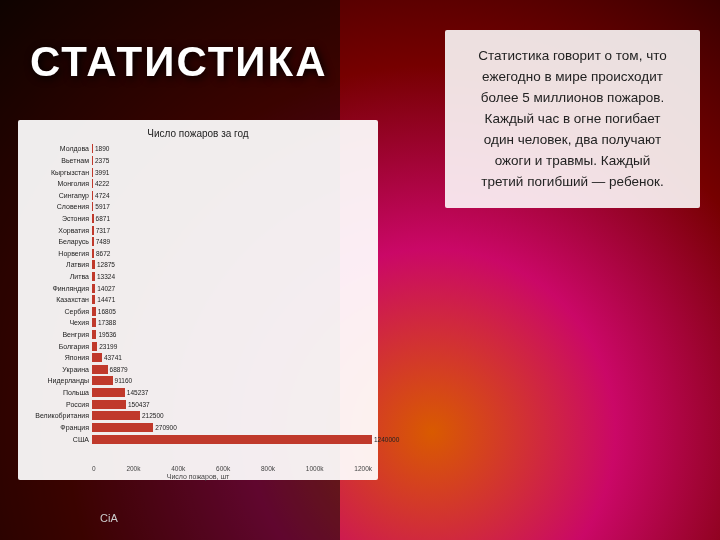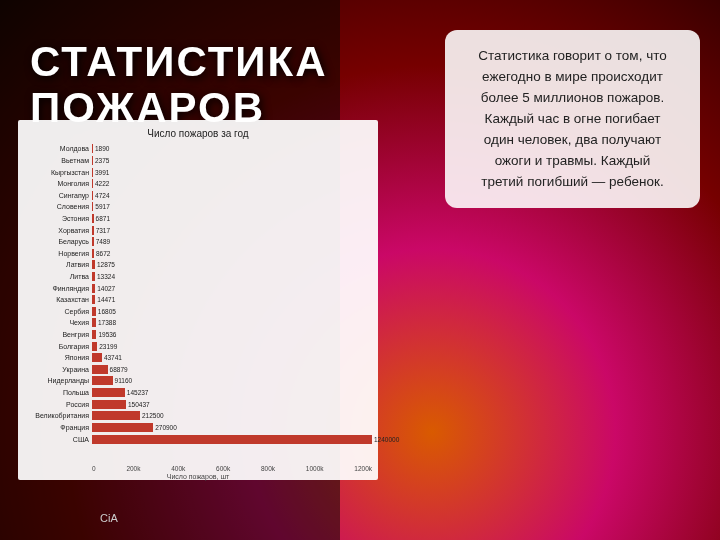--- a/index.html
+++ b/index.html
@@ -134,21 +134,21 @@
 
     
     #text-box {
       position: absolute;
       top: 30px;
       right: 20px;
       width: 255px;
       background: rgba(255,255,255,0.88);
       z-index: 10;
       padding: 16px 30px;
-      border-radius: 12px;
+      border-radius: 2px;
       font-size: 13.5px;
       color: #222;
       line-height: 1.55;
       text-align: center;
       margin-left: 16px;
     }
 
     
     #cia-badge {
       position: absolute;
@@ -160,21 +160,20 @@
     }
   </style>
 </head>
 <body>
 
 <div id="bg"></div>
 <div id="bg-left-overlay"></div>
 
 <div id="title">
   <div>СТАТИСТИКА</div>
-  <div>ПОЖАРОВ</div>
 </div>
 
 <div id="chart-container">
   <div id="chart-title">Число пожаров за год</div>
   <div id="chart-area">
 
   <div class="bar-row">
         <div class="bar-label">Молдова</div>
         <div class="bar-value-wrap">
           <div class="bar-fill" style="width: 1px;"></div>

